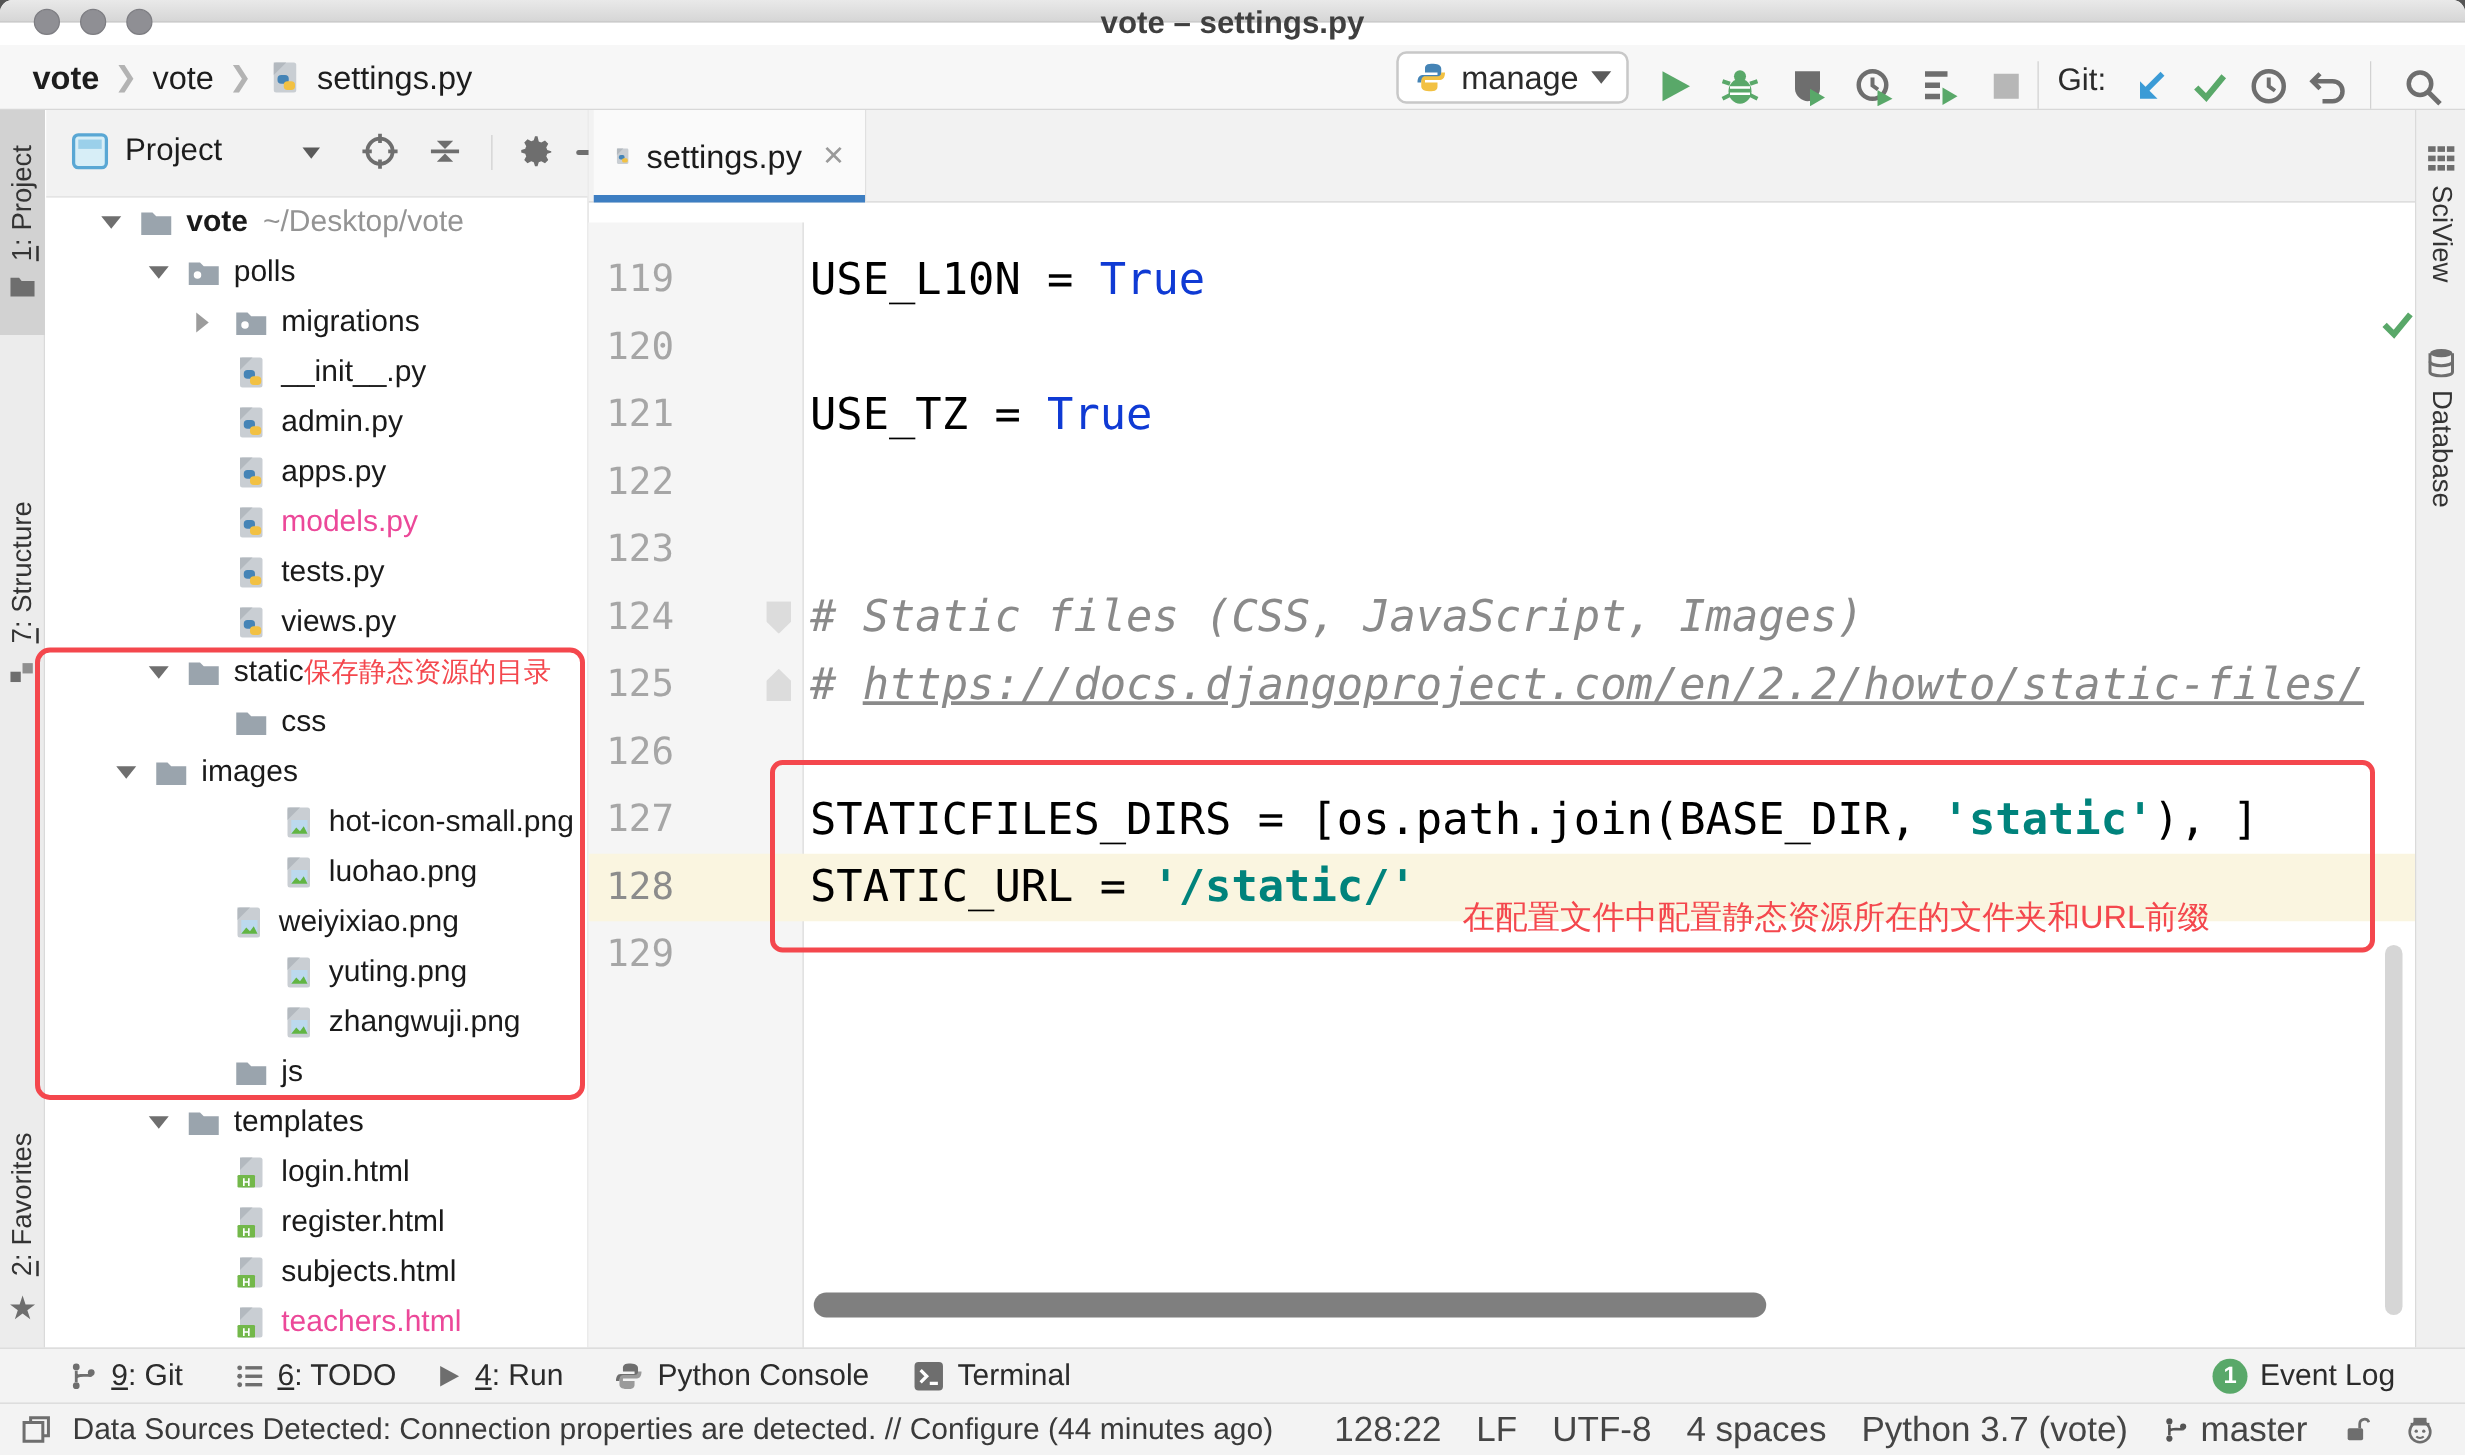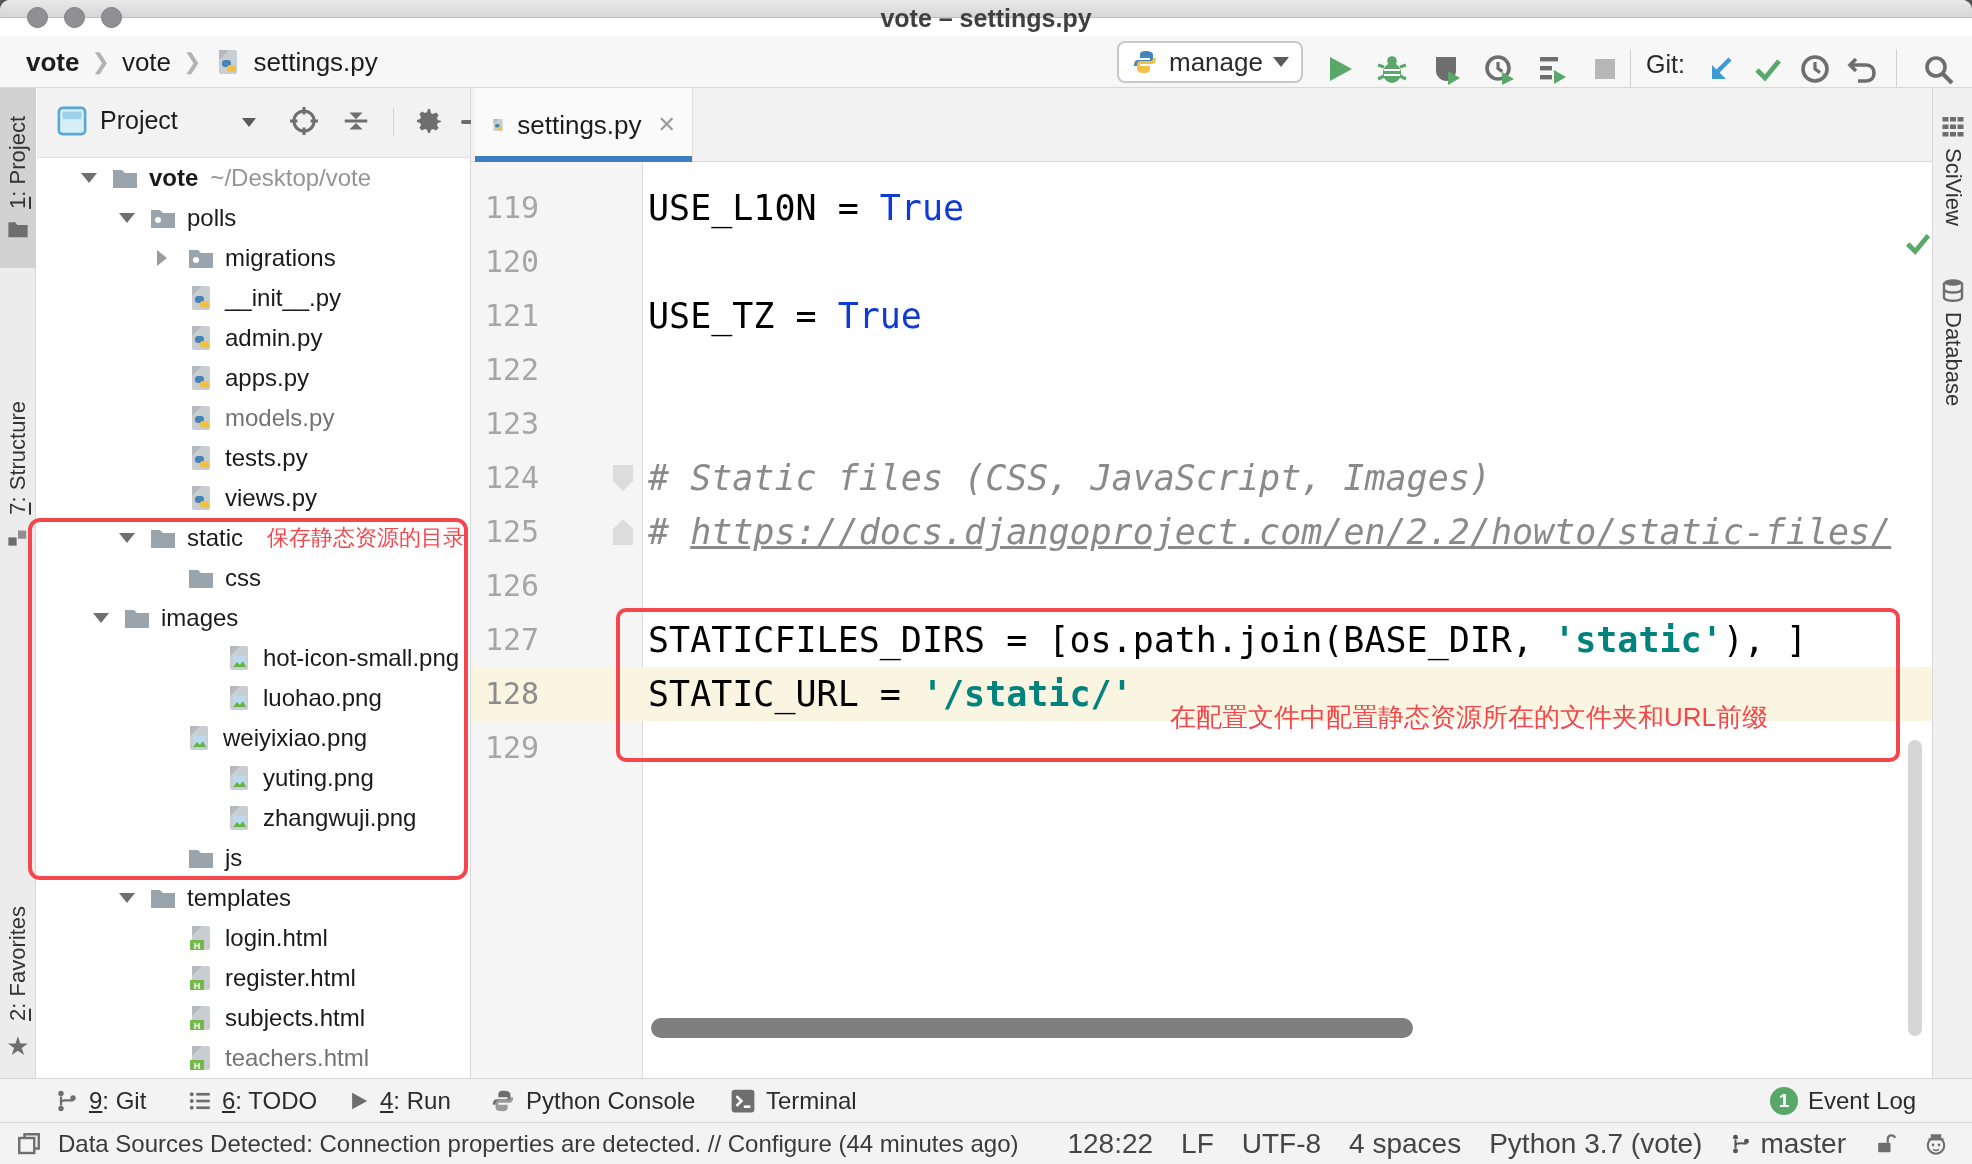--- a/index.html
+++ b/index.html
@@ -44,34 +44,34 @@
   #project-panel { position:absolute; left:37px; top:0; width:434px; height:990px; background:#fff; border-right:1px solid #d8d8d8; }
   #panel-header { position:absolute; left:0; top:0; width:100%; height:70px; background:#f2f2f2; border-bottom:1px solid #e0e0e0; }
   #panel-title { position:absolute; left:63px; top:18px; font-size:25px; color:#1c1c1c; }
   #tree { position:absolute; left:0; top:70px; width:100%; height:920px; overflow:hidden; }
   .trow { position:absolute; left:0; width:100%; height:40px; display:flex; align-items:center; }
   .trow .arrow-slot { width:30px; display:flex; align-items:center; justify-content:flex-start; flex:0 0 30px; }
   .tri-down { width:0; height:0; border-left:8px solid transparent; border-right:8px solid transparent; border-top:10px solid #6f6f6f; }
   .tri-right { width:0; height:0; border-top:8px solid transparent; border-bottom:8px solid transparent; border-left:10px solid #9c9c9c; }
   .trow .ticon { flex:0 0 28px; height:28px; margin-right:10px; }
   .trow .tlabel { font-size:24px; color:#1a1a1a; white-space:nowrap; }
-  .trow .tlabel.blue { color:#737373; }
+  .trow .tlabel.blue { color:#ec4899; }
   .trow .tlabel.bold { font-weight:bold; }
   .trow .tpath { font-size:24px; color:#949494; margin-left:12px; white-space:nowrap; }
-  .trow .tnote { font-size:22px; color:#f4474d; margin-left:24px; white-space:nowrap; }
+  .trow .tnote { font-size:22px; color:#f4474d; white-space:nowrap; }
 
   
   #editor { position:absolute; left:471px; top:0; width:1461px; height:990px; background:#fff; }
   #tabbar { position:absolute; left:0; top:0; width:100%; height:74px; background:#f2f2f2; border-bottom:1px solid #d8d8d8; }
   #tab-settings { position:absolute; left:4px; top:0; width:218px; height:74px; background:#fafafa;
     border-right:1px solid #e0e0e0; display:flex; align-items:center; gap:12px; padding:0 16px; }
   #tab-settings .underline { position:absolute; left:0; bottom:0; width:100%; height:6px; background:#3d7ec2; }
   #tab-settings .tab-label { font-size:26px; color:#1c1c1c; }
   #tab-settings .tab-close { font-size:22px; color:#9a9a9a; margin-left:4px; }
-  #editor-body { position:absolute; left:0; top:74px; width:100%; height:916px; background:#fff; }
+  #editor-body { position:absolute; left:0; top:90px; width:100%; height:916px; background:#fff; }
   #gutter-bg { position:absolute; left:0; top:0; width:172px; height:100%; background:#f5f5f5; border-right:1px solid #dcdcdc; }
   .eline { position:absolute; left:0; width:100%; height:54px; }
   .eline.current { background:#faf5e0; }
   .eline .lnum { position:absolute; left:14px; top:0; width:70px; height:54px; line-height:54px;
     font-family:"DejaVu Sans Mono", monospace; font-size:30px; color:#a6a6a6; }
   .eline.current .lnum { color:#8c8c8c; }
   .eline .fold { position:absolute; left:142px; top:14px; width:20px; height:26px; background:#dcdcdc; }
   .fold.down { clip-path:polygon(0 0,100% 0,100% 62%,50% 100%,0 62%); }
   .fold.up { clip-path:polygon(50% 0,100% 38%,100% 100%,0 100%,0 38%); }
   .eline .code { position:absolute; left:177px; top:0; height:54px; line-height:54px; white-space:pre;

